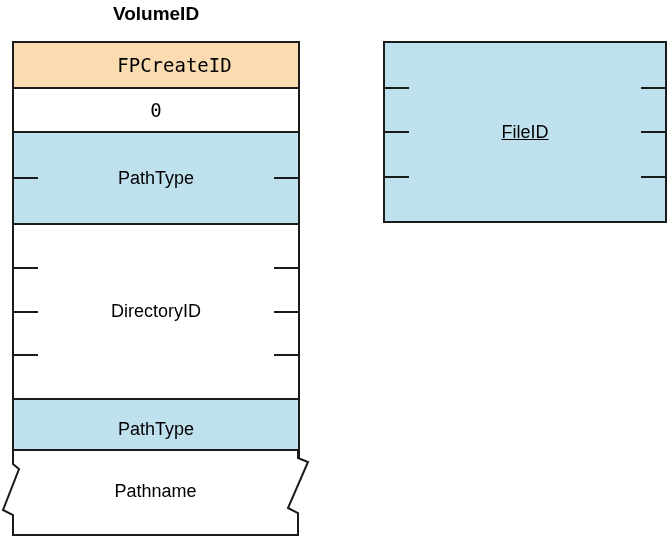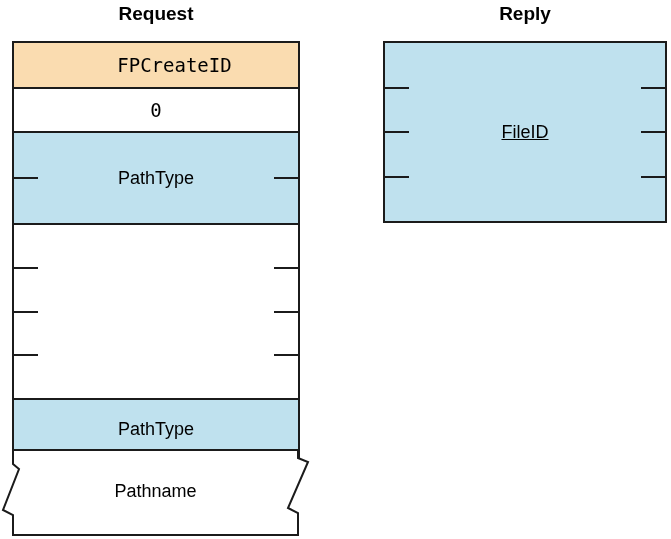--- a/index.html
+++ b/index.html
@@ -102,23 +102,22 @@
     justify-content: center;
     font-size: 18px;
     text-decoration: underline;
   }
 </style>
 </head>
 <body>
 
 <div class="stage">
 
-  <div class="col-title title-request">Request</div>
+  <div class="col-title title-request">VolumeID</div>
 
-  <div class="col-title title-reply">Reply</div>
 
   <div class="stack">
 
     <div class="row row-fpcreateid">
       <span class="mono">FPCreateID</span>
     </div>
 
     <div class="row row-zero">
       <span class="mono">0</span>
     </div>
@@ -129,20 +128,21 @@
       <span>PathType</span>
     </div>
 
     <div class="row row-directoryid">
       <span class="tick tick-left t25"></span>
       <span class="tick tick-left t50"></span>
       <span class="tick tick-left t75"></span>
       <span class="tick tick-right t25"></span>
       <span class="tick tick-right t50"></span>
       <span class="tick tick-right t75"></span>
+      <span>DirectoryID</span>
     </div>
 
     <div class="row row-pathtype">
       <span>PathType</span>
     </div>
 
   </div>
 
   <svg class="pathname-svg" viewBox="0 0 671 539" xmlns="http://www.w3.org/2000/svg">
     <polygon points="13,450 298,450 298,458 308,462 288,508 298,513 298,535 13,535 13,515 3,510 19,469 13,464" fill="#ffffff" stroke="#1b1b1b" stroke-width="2" stroke-linejoin="miter"></polygon>

